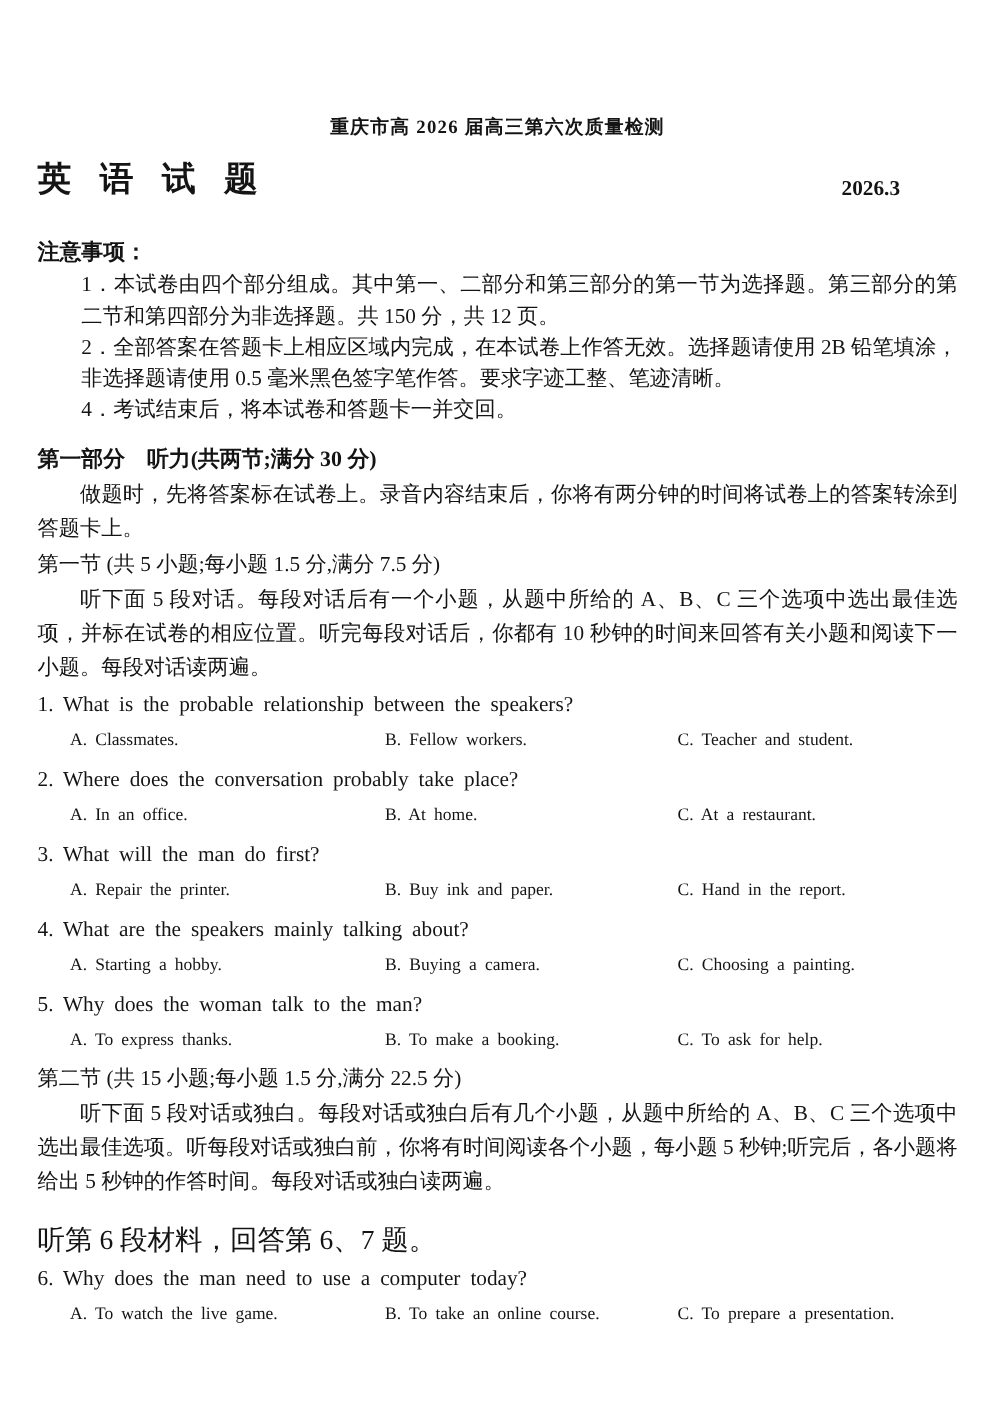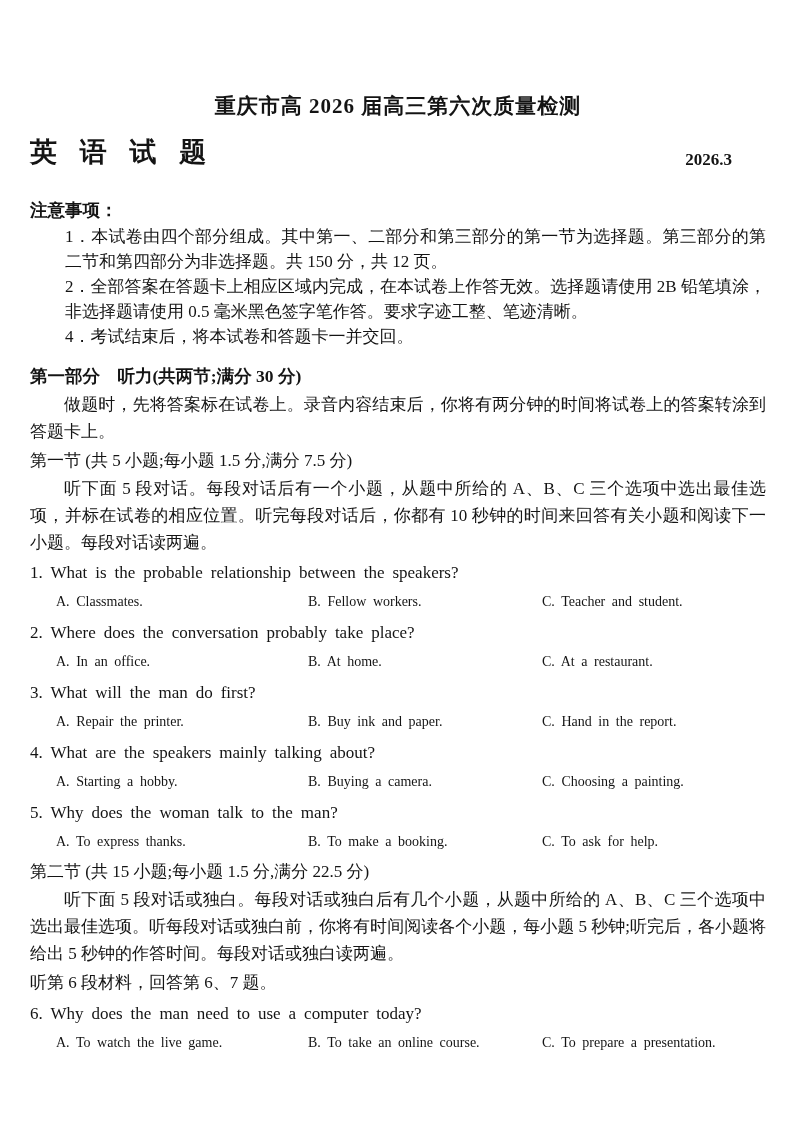--- a/index.html
+++ b/index.html
@@ -11,39 +11,39 @@
     font-family: "Liberation Serif", "DejaVu Serif", serif;
     color: #141414;
   }
   .page {
     width: 794px;
     height: 1123px;
     padding: 92px 28px 0 30px;
   }
   .exam-title {
     text-align: center;
-    font-size: 21px;
+    font-size: 15px;
     font-weight: 700;
     letter-spacing: 1px;
   }
   .subject-row {
     position: relative;
     margin-top: 12px;
     height: 40px;
   }
   .subject {
     text-align: left;
     font-size: 27px;
     font-weight: 700;
     letter-spacing: 8px;
     line-height: 40px;
   }
   .exam-date {
     position: absolute;
-    right: 34px;
+    right: 46px;
     bottom: 2px;
     font-size: 17px;
     font-weight: 700;
   }
   .notice-heading {
     margin-top: 24px;
     font-size: 17.5px;
     font-weight: 700;
     line-height: 28px;
   }
@@ -79,23 +79,23 @@
   }
   .q-options {
     display: grid;
     grid-template-columns: 252px 234px 1fr;
     margin-left: 26px;
     font-size: 14px;
     line-height: 29px;
     word-spacing: 0.22em;
   }
   .material-note {
-    font-size: 17px;
+    font-size: 22px;
     line-height: 28px;
-    margin-top: 2px;
+    margin-top: 20px;
   }
 </style>
 </head>
 <body>
 
 <div class="page">
 
   <h1 class="exam-title">重庆市高 2026 届高三第六次质量检测</h1>
 
   <div class="subject-row">

